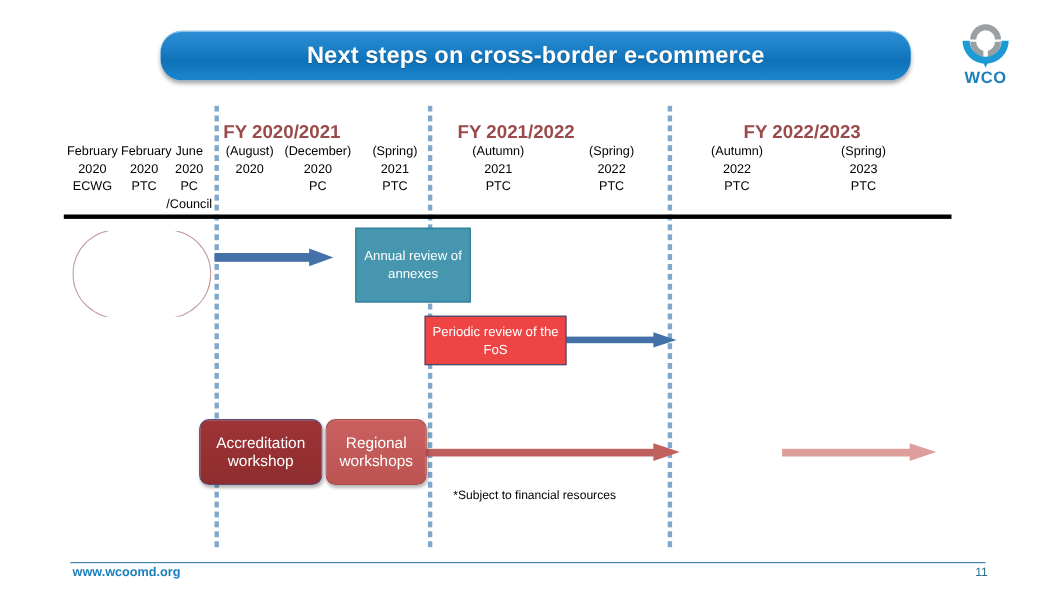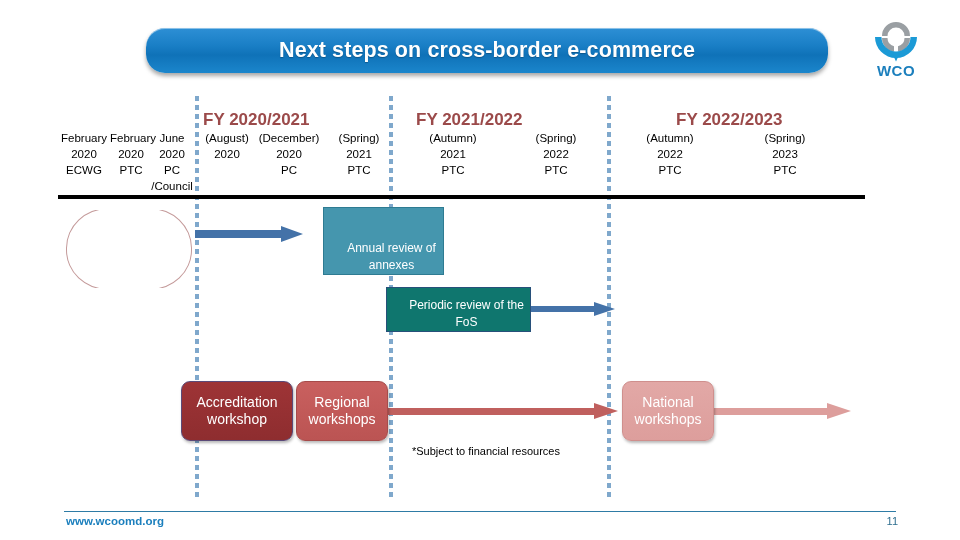--- a/index.html
+++ b/index.html
@@ -69,30 +69,30 @@
   }
   .bracket-mask-t{top:-3px;}
   .bracket-mask-b{bottom:-3px;}
   .bracket-text{
     position:absolute;left:0;top:10px;width:124px;text-align:center;
     font-size:11.5px;line-height:16.5px;color:#000;
   }
 
   
   .box{
-    position:absolute;display:flex;align-items:flex-end;justify-content:center;
-    text-align:center;color:#ffffff;line-height:17px;padding-left:16px;
+    position:absolute;display:flex;align-items:center;justify-content:center;
+    text-align:center;color:#ffffff;line-height:17px;
   }
   .box-annual{
     left:323px;top:207px;width:103px;height:66px;
     background:#4596ae;border:1px solid #2e7b92;font-size:12px;
   }
   .box-periodic{
     left:386px;top:287px;width:127px;height:43px;
-    background:#0f766e;border:1px solid #27507a;font-size:12px;
+    background:#ef4444;border:1px solid #27507a;font-size:12px;
   }
 
   .rbox{
     position:absolute;display:flex;align-items:center;justify-content:center;
     text-align:center;color:#ffffff;line-height:17px;font-size:14px;
     border-radius:9px;
     box-shadow:1px 2px 3px rgba(0,0,0,.28);
   }
   .box-accreditation{
     left:181px;top:381px;width:110px;height:58px;
@@ -277,23 +277,20 @@
   </div>
 
   <div class="rbox box-accreditation">
     <span>Accreditation workshop</span>
   </div>
 
   <div class="rbox box-regional">
     <span>Regional workshops</span>
   </div>
 
-  <div class="rbox box-national">
-    <span>National workshops</span>
-  </div>
 
   <div class="footnote">*Subject to financial resources</div>
 
   <div class="footer-rule"></div>
   <div class="footer-url">www.wcoomd.org</div>
   <div class="footer-page">11</div>
 
 </div>
 
 </body></html>

